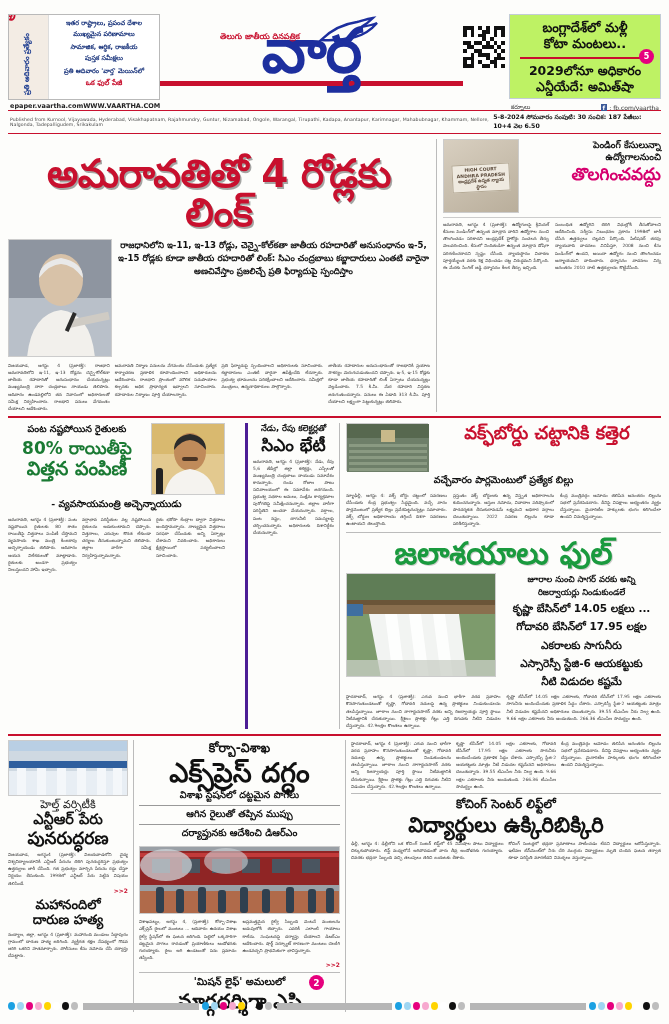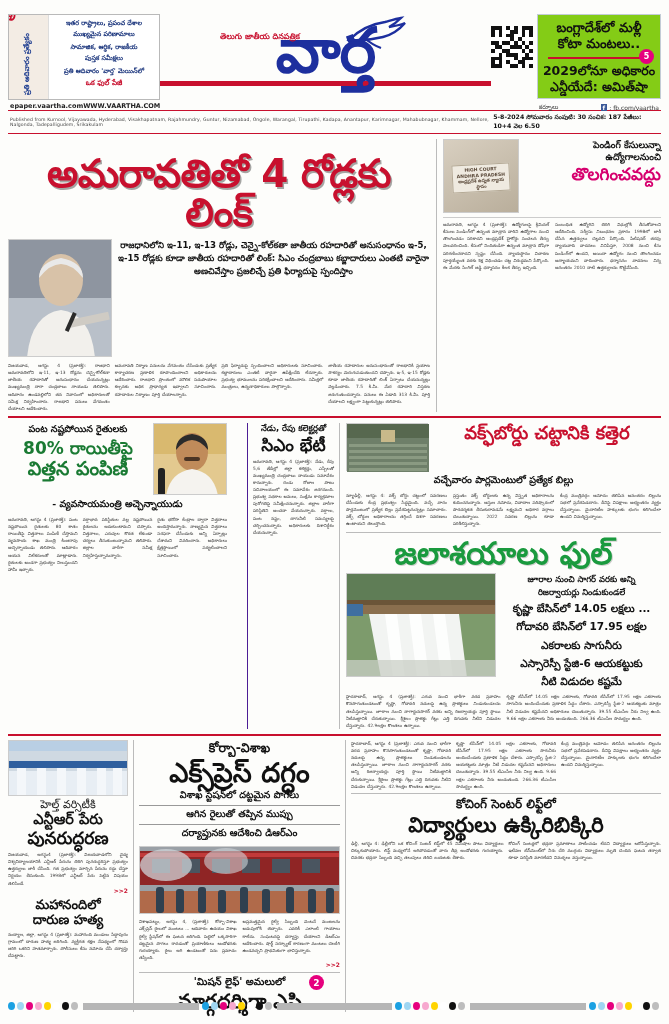--- a/index.html
+++ b/index.html
@@ -37,21 +37,21 @@
     color: #1d2f9e; font-size: 62px; font-weight: bold; line-height: 0.95;
     letter-spacing: -1px; margin-top: 6px;
   }
   .bird { position: absolute; right: 84px; top: 2px; }
 
   .qr { width: 42px; height: 42px; margin-top: 12px; margin-right: 4px; }
   .qr-grid { display: grid; grid-template-columns: repeat(11,1fr); grid-template-rows: repeat(11,1fr); width: 42px; height: 42px; }
   .qr-grid i { background: #fff; }
   .qr-grid i.on { background: #111; }
 
-  .topbox { width: 124px; background: #84cc16; border: 1px solid #c3ccd6; padding: 5px 4px 3px; text-align: center; position: relative; }
+  .topbox { width: 152px; background: #bef264; border: 1px solid #c3ccd6; padding: 5px 4px 3px; text-align: center; position: relative; }
   .topbox-l1 { color: #111; font-size: 13px; font-weight: bold; line-height: 1.25; }
   .topbox-rule { height: 2px; background: #c8102e; margin: 4px 6px 4px; position: relative; }
   .badge5 {
     position: absolute; right: -4px; top: -8px; width: 15px; height: 15px; border-radius: 50%;
     background: #e6007e; color: #fff; font-size: 8px; font-weight: bold;
     display: flex; align-items: center; justify-content: center;
   }
   .topbox-l2 { color: #111; font-size: 12.5px; font-weight: bold; line-height: 1.3; }
   .topbox-foot { display: flex; justify-content: space-between; align-items: center; margin-top: 4px; padding: 0 2px; }
   .topbox-foot span { font-size: 6px; color: #333; }
@@ -92,21 +92,21 @@
   .hc-sign div { font-size: 4.6px; color: #5b4a3a; font-weight: bold; text-align: center; line-height: 1.2; }
   .hc-text { flex: 1; text-align: right; }
   .hc-kicker { font-size: 9.2px; color: #111; font-weight: bold; line-height: 1.35; }
   .hc-head { font-size: 17px; color: #d6006e; font-weight: bold; line-height: 1.15; margin-top: 1px; }
   .hc-sub { font-size: 14px; color: #111; font-weight: bold; text-align: center; margin-top: 2px; }
   .rail-cols { display: flex; gap: 6px; margin-top: 4px; border-top: 1px solid #ccc; padding-top: 3px; }
   .rail-cols > div { flex: 1; }
 
   
   .mid { display: flex; margin-top: 4px; border-top: 2px solid #c8102e; padding-top: 5px; }
-  .mid-left { width: 240px; padding-right: 20px; border-right: 1px solid #4c1d95; }
+  .mid-left { width: 240px; padding-right: 20px; border-right: 3px solid #4c1d95; }
   .seed-top { display: flex; gap: 5px; }
   .seed-txt { flex: 1; }
   .seed-k { font-size: 9.5px; color: #111; font-weight: bold; text-align: center; }
   .seed-h1 { font-size: 17px; color: #1a7a33; font-weight: bold; text-align: center; line-height: 1.15; margin-top: 2px; }
   .seed-h2 { font-size: 19px; color: #1a7a33; font-weight: bold; text-align: center; line-height: 1.15; }
   .seed-photo { width: 74px; height: 72px; border: 1px solid #ccc; background: linear-gradient(160deg,#e8d7b0,#b99a6a); position: relative; overflow: hidden; }
   .seed-credit { font-size: 9.5px; color: #111; font-weight: bold; text-align: center; margin-top: 3px; }
   .seed-cols { display: flex; gap: 5px; margin-top: 4px; }
   .seed-cols > div { flex: 1; }
 

